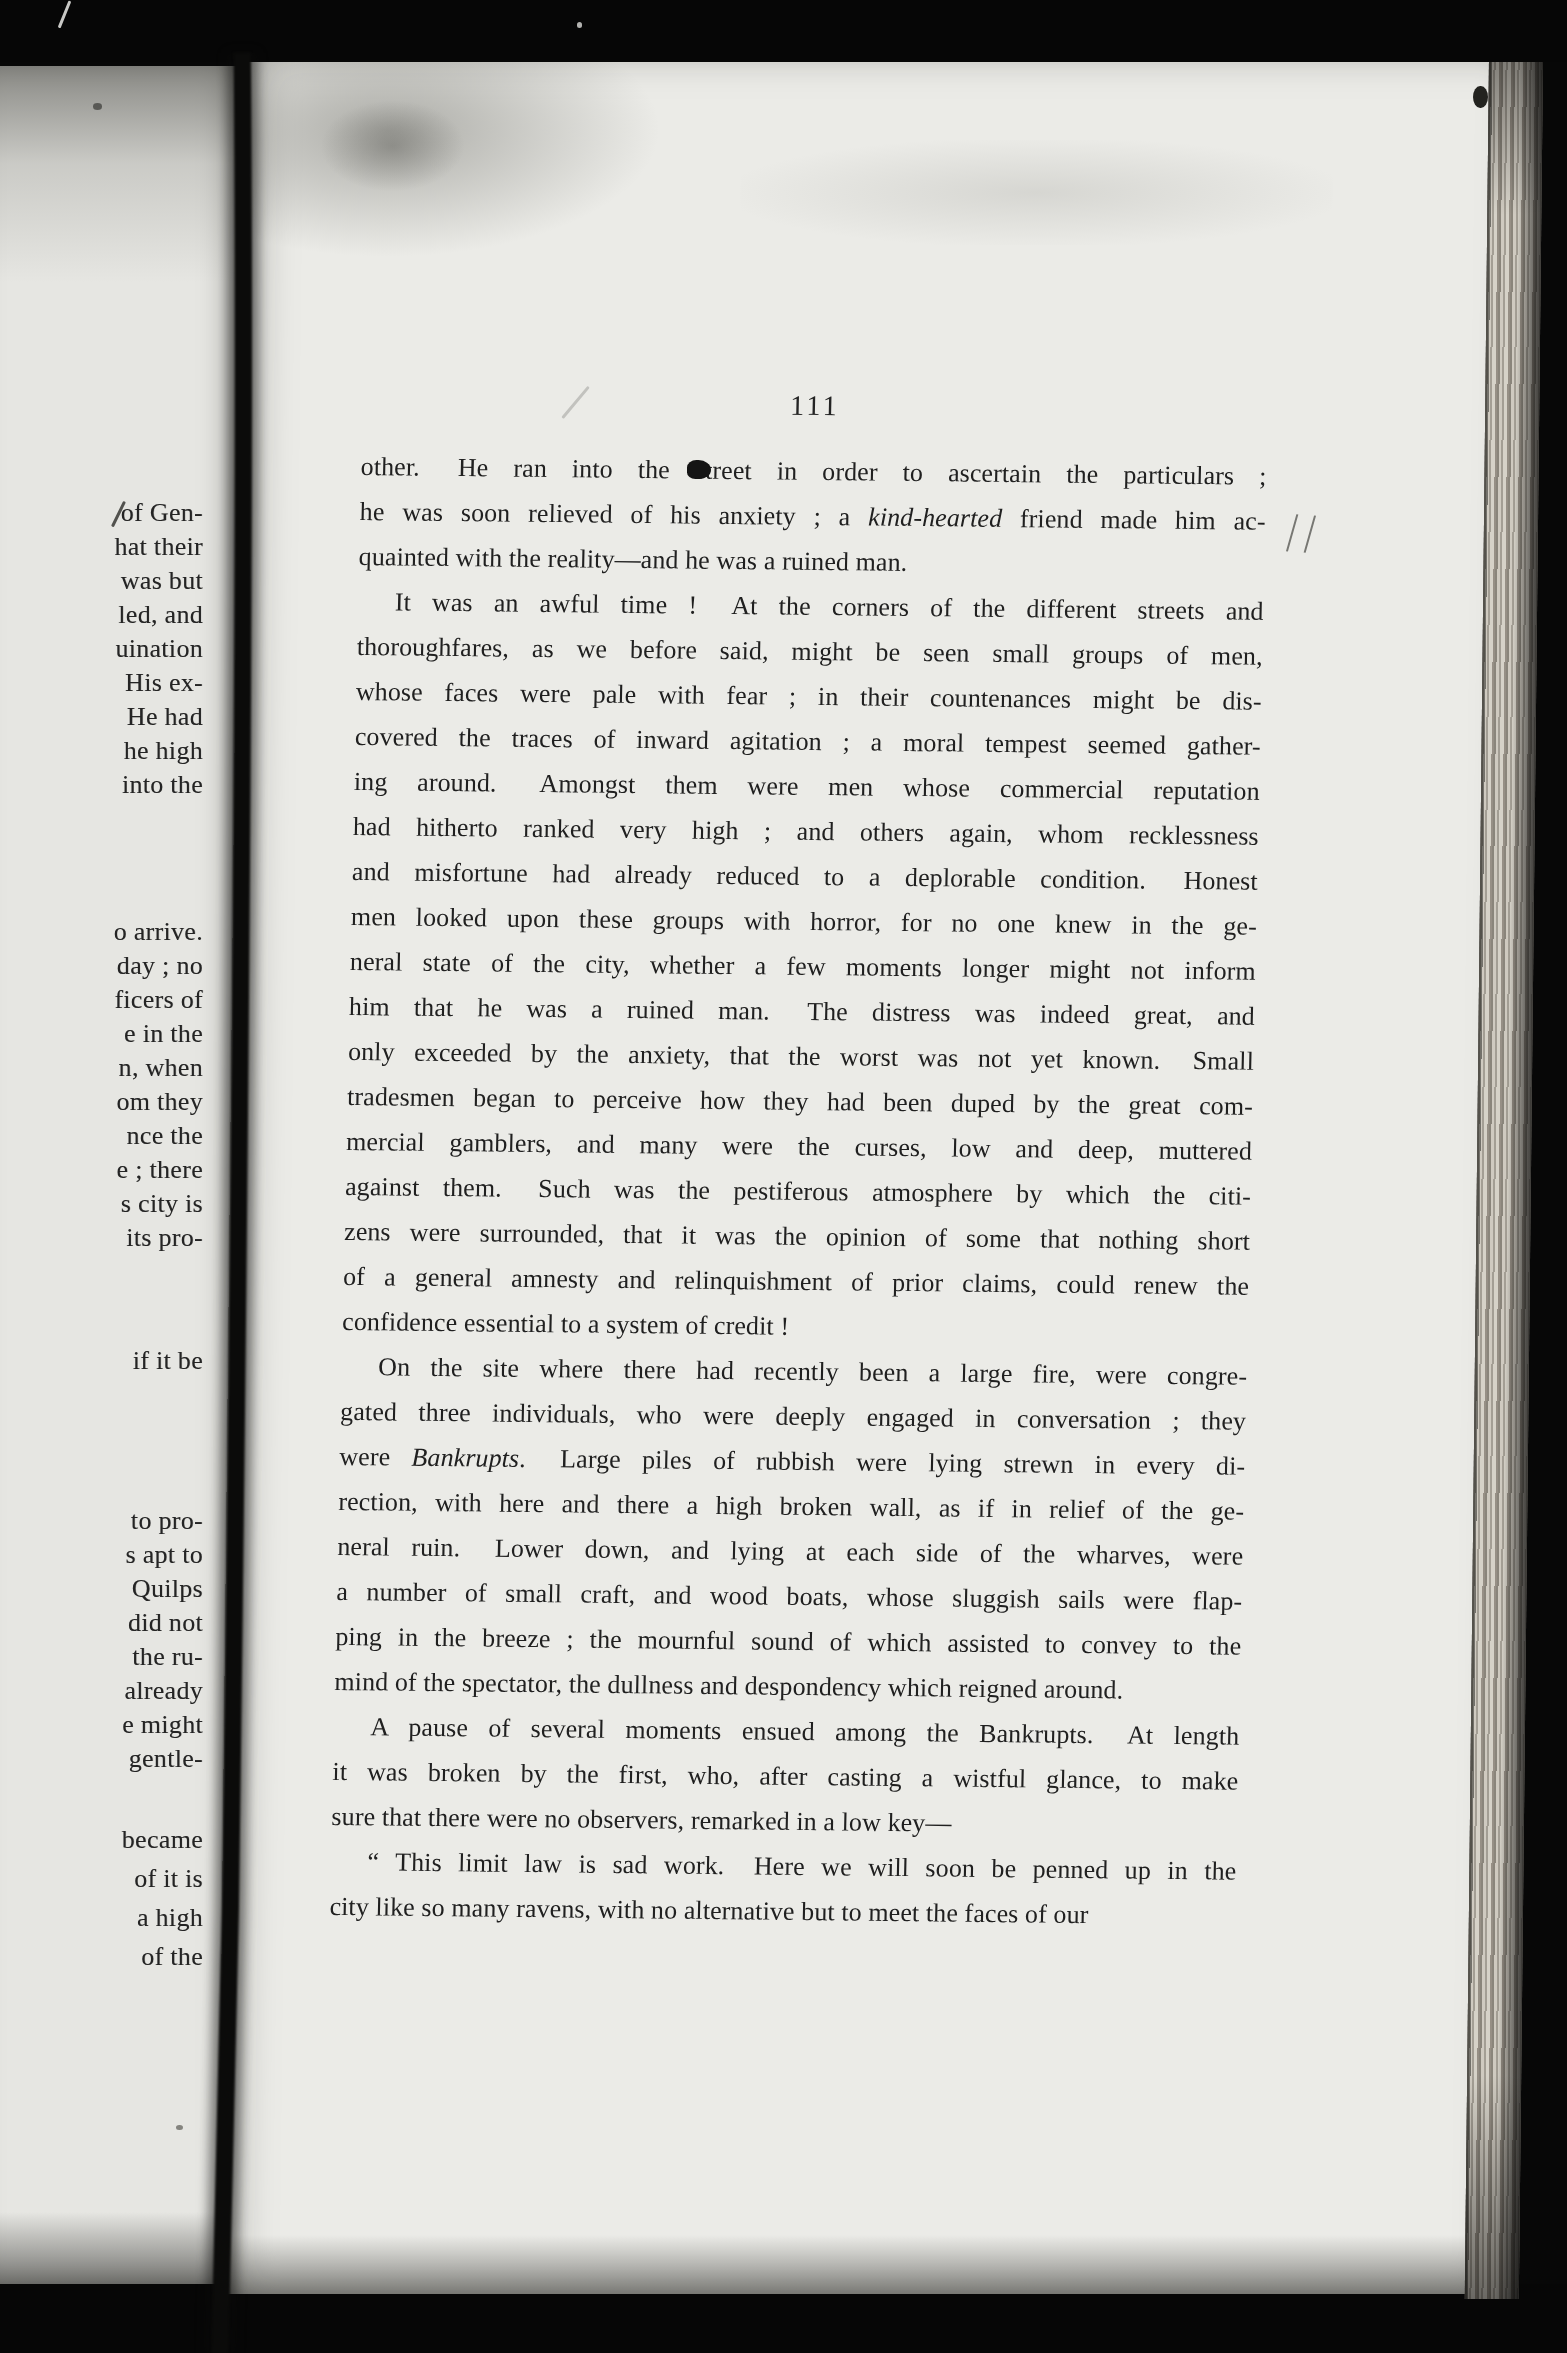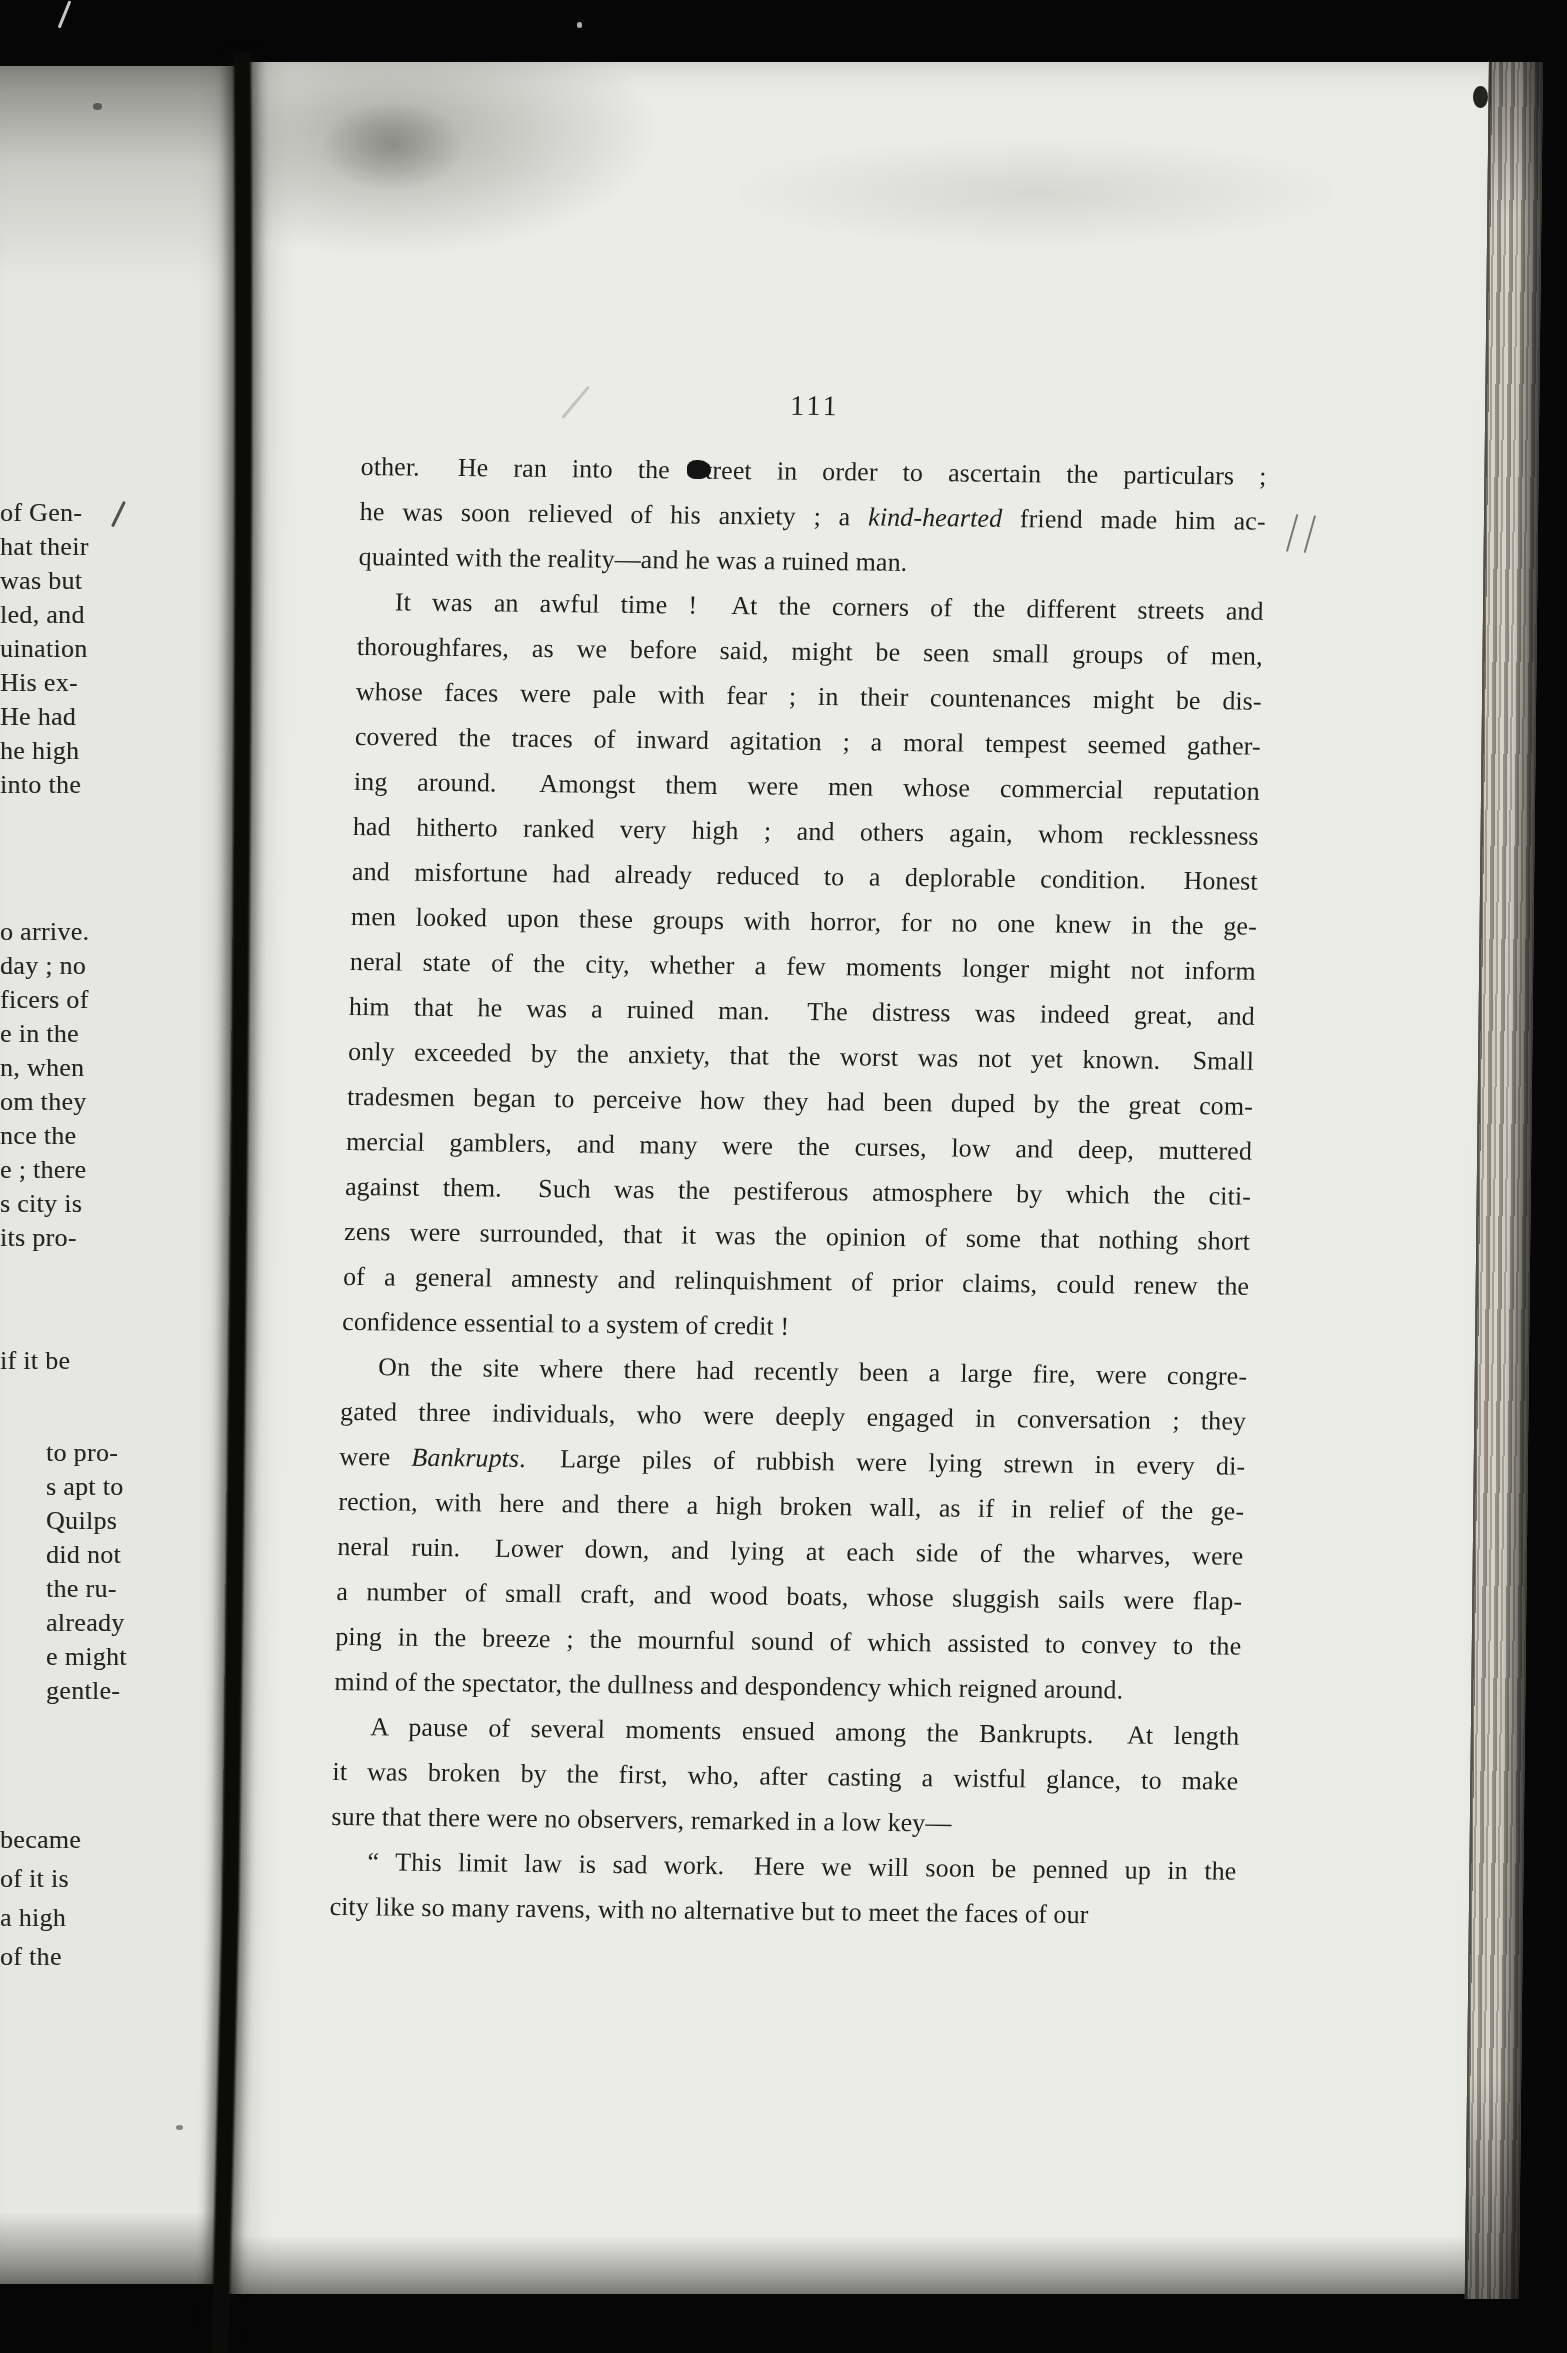--- a/index.html
+++ b/index.html
@@ -14,28 +14,28 @@
     box-shadow: inset -20px 0 33px -12px rgba(15,15,12,.55);
   }
   .left-strip::before { 
     content:""; position:absolute; left:0; top:0; width:100%; height:217px;
     background:linear-gradient(180deg, rgba(75,75,70,.6), rgba(120,120,114,.25) 45%, rgba(0,0,0,0));
   }
   .left-strip::after { 
     content:""; position:absolute; left:0; bottom:0; width:100%; height:72px;
     background:linear-gradient(0deg, rgba(25,25,22,.55), rgba(0,0,0,0));
   }
-  .frag-group { position:absolute; left:0; right:39px; 
+  .frag-group { position:absolute; left:0; right:39px; text-align:right;
     font-size:26px; color:#242424; letter-spacing:0.3px;
     text-shadow:0.4px 0.4px 0 rgba(40,40,38,.3); }
   .frag-group .frag-line { line-height:34px; white-space:nowrap; }
   .frag-g0 { top:430px; }
   .frag-g1 { top:849px; }
   .frag-g2 { top:1278px; }
-  .frag-g3 { top:1370px;padding-left:46px; }
+  .frag-g3 { top:1438px;padding-left:46px; }
   .frag-g4 { top:1754px; }
   .frag-g4 .frag-line { line-height:39px; }
   
   .main-page {
     position:absolute; left:242px; top:61px; width:1247px; height:2233px;
     background:#ebebe7;
     transform:skewX(-0.62deg); transform-origin:0 0;
     box-shadow: inset 24px 0 46px -17px rgba(20,20,16,.5);
   }
   .main-page::after { 

